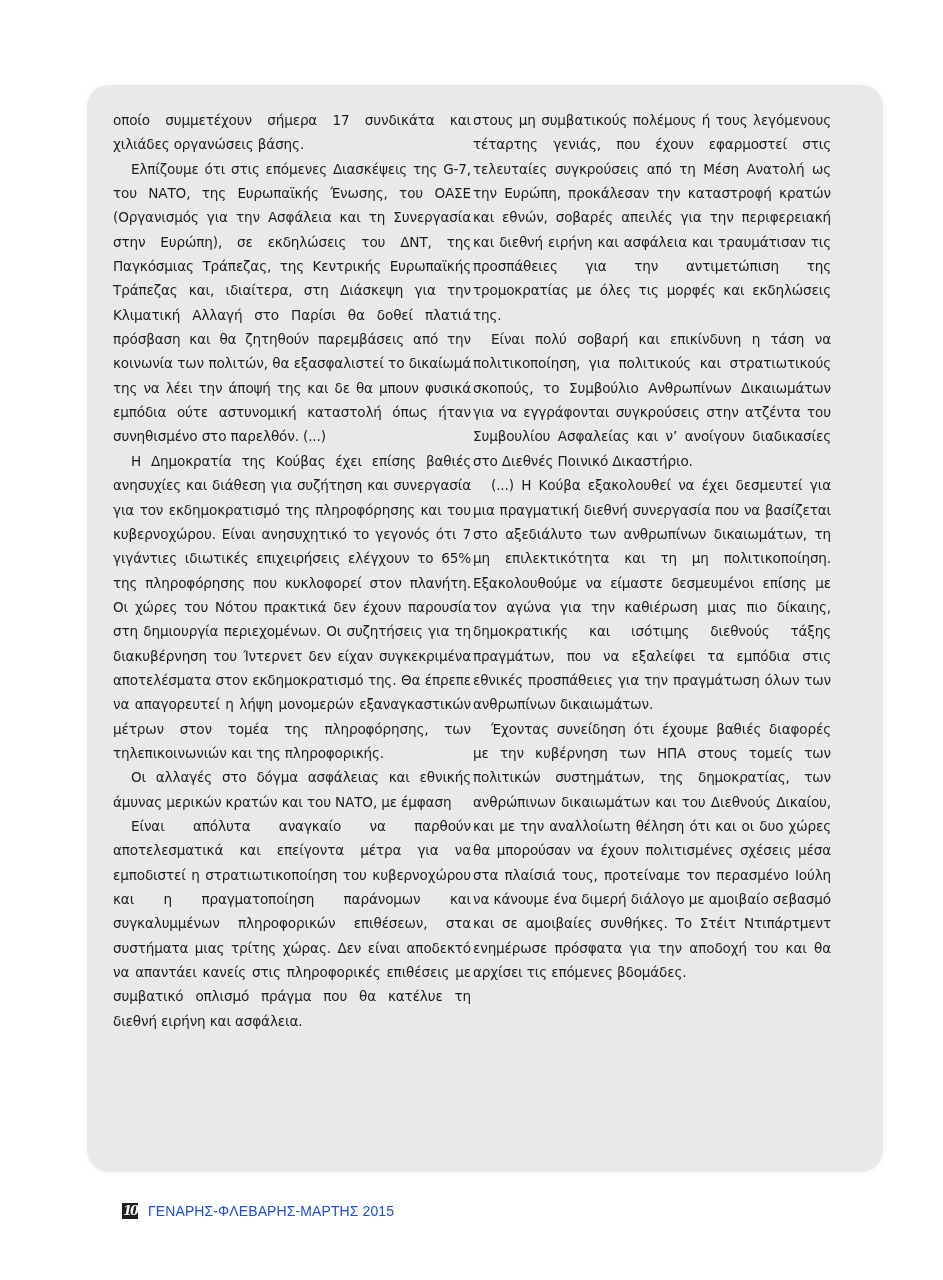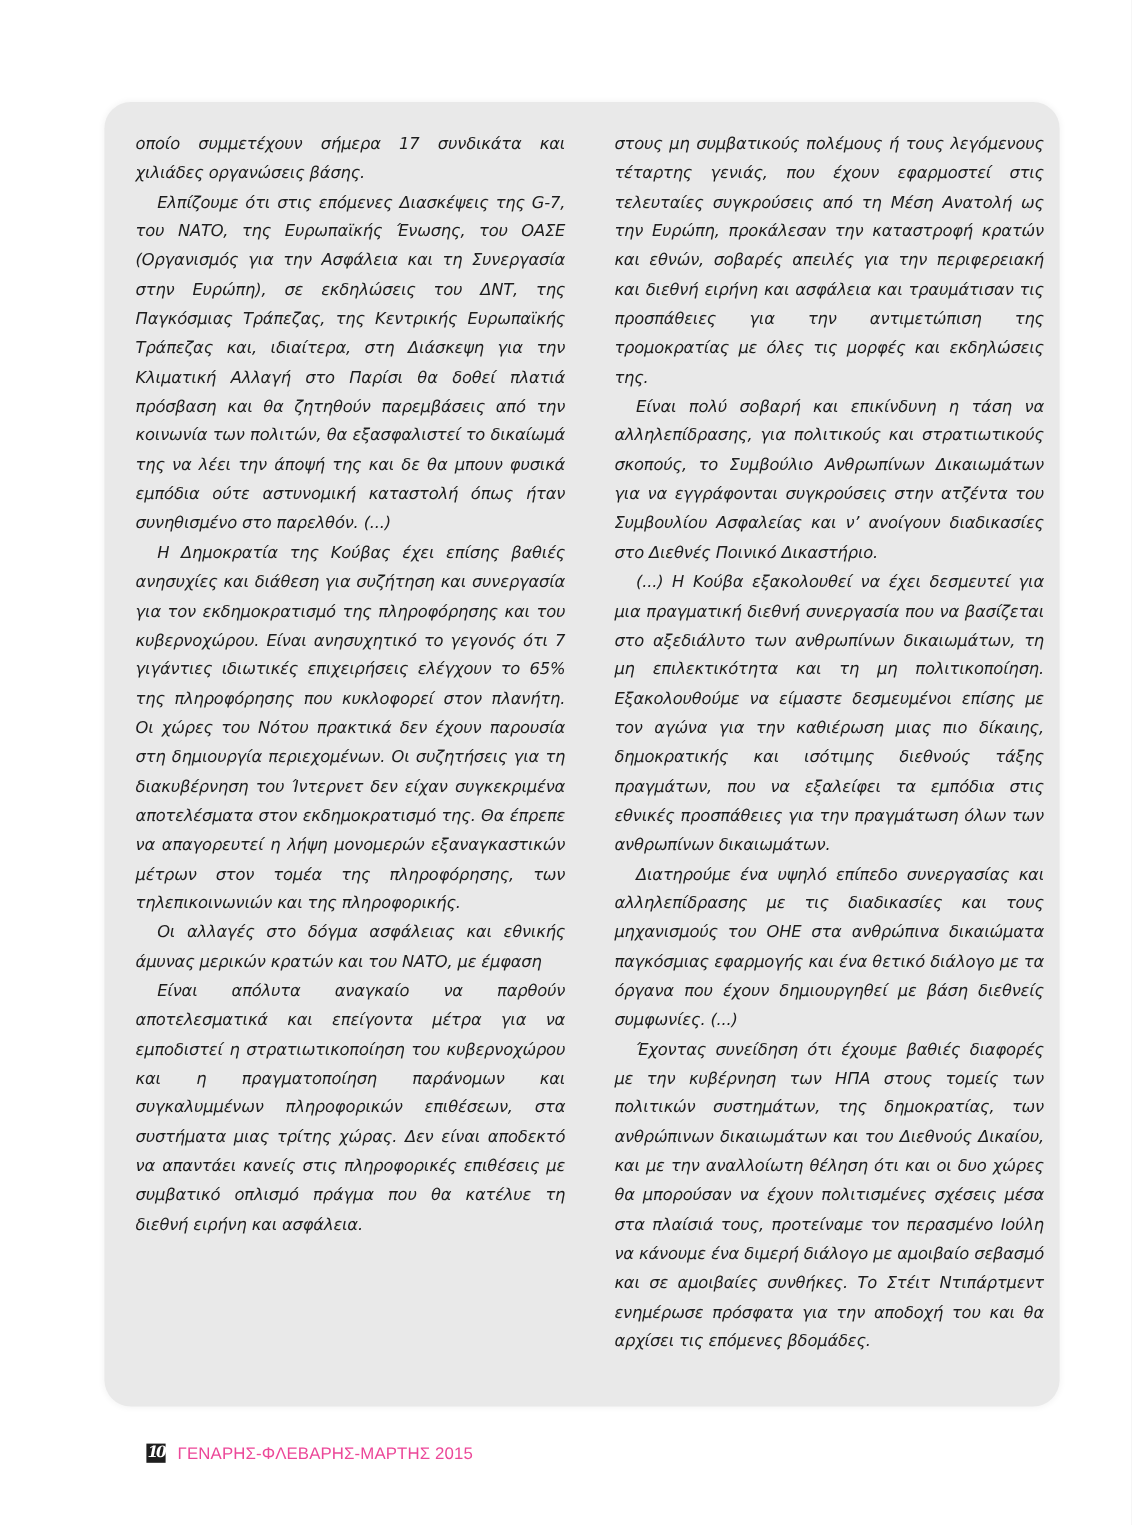--- a/index.html
+++ b/index.html
@@ -22,22 +22,22 @@
       position: absolute;
       top: 108px;
       width: 358px;
       color: #1d1d1d;
       font-size: 13.6px;
       line-height: 24.35px;
       text-align: justify;
       letter-spacing: -0.15px;
     }
     .col.left { left: 113px; }
-    .col.right { left: 512px; }
-    .col p { margin: 0; text-indent: 18px; hyphens: manual; font-style: italic; }
+    .col.right { left: 473px; }
+    .col p { margin: 0; text-indent: 18px; hyphens: manual; }
     .col p.cont { text-indent: 0; }
     .footer {
       position: absolute;
       left: 90px; top: 1203px;
       display: flex; align-items: flex-start;
       gap: 10px;
       padding-left: 32px;
     }
     .page-num {
       background: #1e1e1e;
@@ -47,41 +47,40 @@
       font-weight: bold;
       font-size: 13px;
       width: 16px; height: 16px;
       line-height: 16px;
       text-align: center;
       letter-spacing: -2px;
     }
     .issue {
       font-family: "Liberation Sans", sans-serif;
       font-size: 14px;
-      color: #ec4899;
+      color: #1d4ed8;
       letter-spacing: 0.1px;
     }
   </style>
 </head>
 <body>
 
 <div class="panel"></div>
 
 <div class="col left">
   <p class="cont">οποίο συμμετέχουν σήμερα 17 συνδικάτα και χιλιάδες οργανώσεις βάσης.</p>
   <p>Ελπίζουμε ότι στις επόμενες Διασκέψεις της G-7, του ΝΑΤΟ, της Ευρωπαϊκής Ένωσης, του ΟΑΣΕ (Οργανισμός για την Ασφάλεια και τη Συνεργασία στην Ευρώπη), σε εκδηλώσεις του ΔΝΤ, της Παγκόσμιας Τράπεζας, της Κεντρικής Ευρωπαϊκής Τράπεζας και, ιδιαίτερα, στη Διάσκεψη για την Κλιματική Αλλαγή στο Παρίσι θα δοθεί πλατιά πρόσβαση και θα ζητηθούν παρεμβάσεις από την κοινωνία των πολιτών, θα εξασφαλιστεί το δικαίωμά της να λέει την άποψή της και δε θα μπουν φυσικά εμπόδια ούτε αστυνομική καταστολή όπως ήταν συνηθισμένο στο παρελθόν. (...)</p>
   <p>Η Δημοκρατία της Κούβας έχει επίσης βαθιές ανησυχίες και διάθεση για συζήτηση και συνεργασία για τον εκδημοκρατισμό της πληροφόρησης και του κυβερνοχώρου. Είναι ανησυχητικό το γεγονός ότι 7 γιγάντιες ιδιωτικές επιχειρήσεις ελέγχουν το 65% της πληροφόρησης που κυκλοφορεί στον πλανήτη. Οι χώρες του Νότου πρακτικά δεν έχουν παρουσία στη δημιουργία περιεχομένων. Οι συζητήσεις για τη διακυβέρνηση του Ίντερνετ δεν είχαν συγκεκριμένα αποτελέσματα στον εκδημοκρατισμό της. Θα έπρεπε να απαγορευτεί η λήψη μονομερών εξαναγκαστικών μέτρων στον τομέα της πληροφόρησης, των τηλεπικοινωνιών και της πληροφορικής.</p>
   <p>Οι αλλαγές στο δόγμα ασφάλειας και εθνικής άμυνας μερικών κρατών και του ΝΑΤΟ, με έμφαση</p>
   <p>Είναι απόλυτα αναγκαίο να παρθούν αποτελεσματικά και επείγοντα μέτρα για να εμποδιστεί η στρατιωτικοποίηση του κυβερνοχώρου και η πραγματοποίηση παράνομων και συγκαλυμμένων πληροφορικών επιθέσεων, στα συστήματα μιας τρίτης χώρας. Δεν είναι αποδεκτό να απαντάει κανείς στις πληροφορικές επιθέσεις με συμβατικό οπλισμό πράγμα που θα κατέλυε τη διεθνή ειρήνη και ασφάλεια.</p>
 </div>
 
 <div class="col right">
   <p class="cont">στους μη συμβατικούς πολέμους ή τους λεγόμενους τέταρτης γενιάς, που έχουν εφαρμοστεί στις τελευταίες συγκρούσεις από τη Μέση Ανατολή ως την Ευρώπη, προκάλεσαν την καταστροφή κρατών και εθνών, σοβαρές απειλές για την περιφερειακή και διεθνή ειρήνη και ασφάλεια και τραυμάτισαν τις προσπάθειες για την αντιμετώπιση της τρομοκρατίας με όλες τις μορφές και εκδηλώσεις της.</p>
-  <p>Είναι πολύ σοβαρή και επικίνδυνη η τάση να αλληλεπίδρασης, για πολιτικούς και στρατιωτικούς σκοπούς, το Συμβούλιο Ανθρωπίνων Δικαιωμάτων για να εγγράφονται συγκρούσεις στην ατζέντα του Συμβουλίου Ασφαλείας και ν’ ανοίγουν διαδικασίες στο Διεθνές Ποινικό Δικαστήριο.</p>
+  <p>Είναι πολύ σοβαρή και επικίνδυνη η τάση να πολιτικοποίηση, για πολιτικούς και στρατιωτικούς σκοπούς, το Συμβούλιο Ανθρωπίνων Δικαιωμάτων για να εγγράφονται συγκρούσεις στην ατζέντα του Συμβουλίου Ασφαλείας και ν’ ανοίγουν διαδικασίες στο Διεθνές Ποινικό Δικαστήριο.</p>
   <p>(...) Η Κούβα εξακολουθεί να έχει δεσμευτεί για μια πραγματική διεθνή συνεργασία που να βασίζεται στο αξεδιάλυτο των ανθρωπίνων δικαιωμάτων, τη μη επιλεκτικότητα και τη μη πολιτικοποίηση. Εξακολουθούμε να είμαστε δεσμευμένοι επίσης με τον αγώνα για την καθιέρωση μιας πιο δίκαιης, δημοκρατικής και ισότιμης διεθνούς τάξης πραγμάτων, που να εξαλείφει τα εμπόδια στις εθνικές προσπάθειες για την πραγμάτωση όλων των ανθρωπίνων δικαιωμάτων.</p>
-  <p>Διατηρούμε ένα υψηλό επίπεδο συνεργασίας και αλληλεπίδρασης με τις διαδικασίες και τους μηχανισμούς του ΟΗΕ στα ανθρώπινα δικαιώματα παγκόσμιας εφαρμογής και ένα θετικό διάλογο με τα όργανα που έχουν δημιουργηθεί με βάση διεθνείς συμφωνίες. (...)</p>
   <p>Έχοντας συνείδηση ότι έχουμε βαθιές διαφορές με την κυβέρνηση των ΗΠΑ στους τομείς των πολιτικών συστημάτων, της δημοκρατίας, των ανθρώπινων δικαιωμάτων και του Διεθνούς Δικαίου, και με την αναλλοίωτη θέληση ότι και οι δυο χώρες θα μπορούσαν να έχουν πολιτισμένες σχέσεις μέσα στα πλαίσιά τους, προτείναμε τον περασμένο Ιούλη να κάνουμε ένα διμερή διάλογο με αμοιβαίο σεβασμό και σε αμοιβαίες συνθήκες. Το Στέιτ Ντιπάρτμεντ ενημέρωσε πρόσφατα για την αποδοχή του και θα αρχίσει τις επόμενες βδομάδες.</p>
 </div>
 
 <div class="footer">
   <span class="page-num">10</span>
   <span class="issue">ΓΕΝΑΡΗΣ-ΦΛΕΒΑΡΗΣ-ΜΑΡΤΗΣ 2015</span>
 </div>
 
 </body></html>

